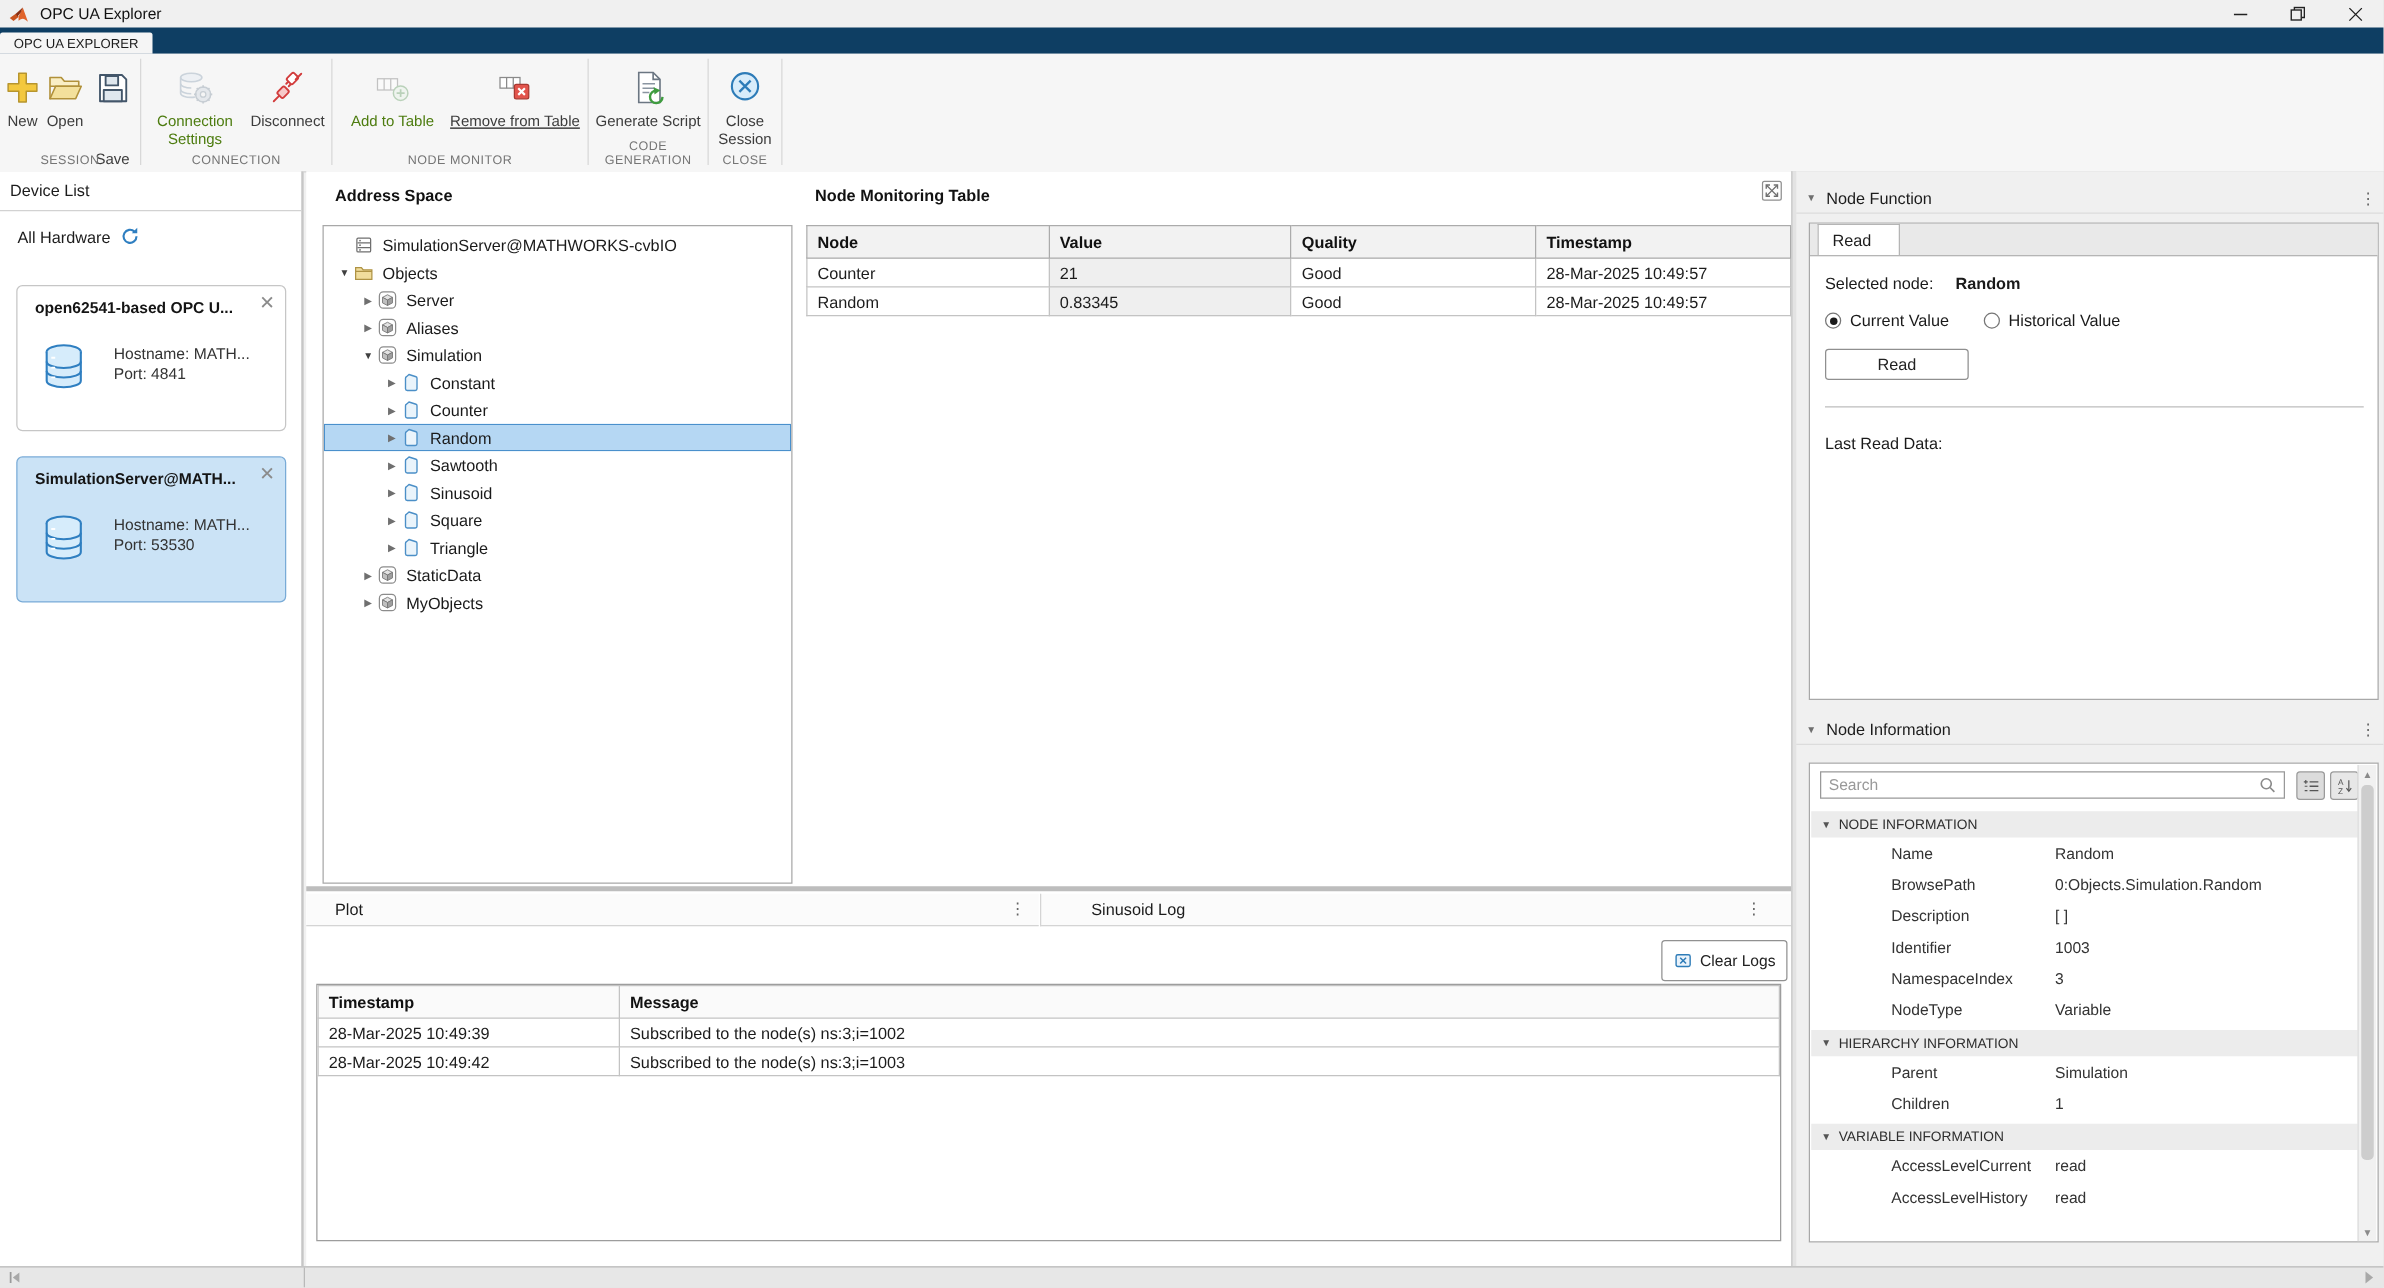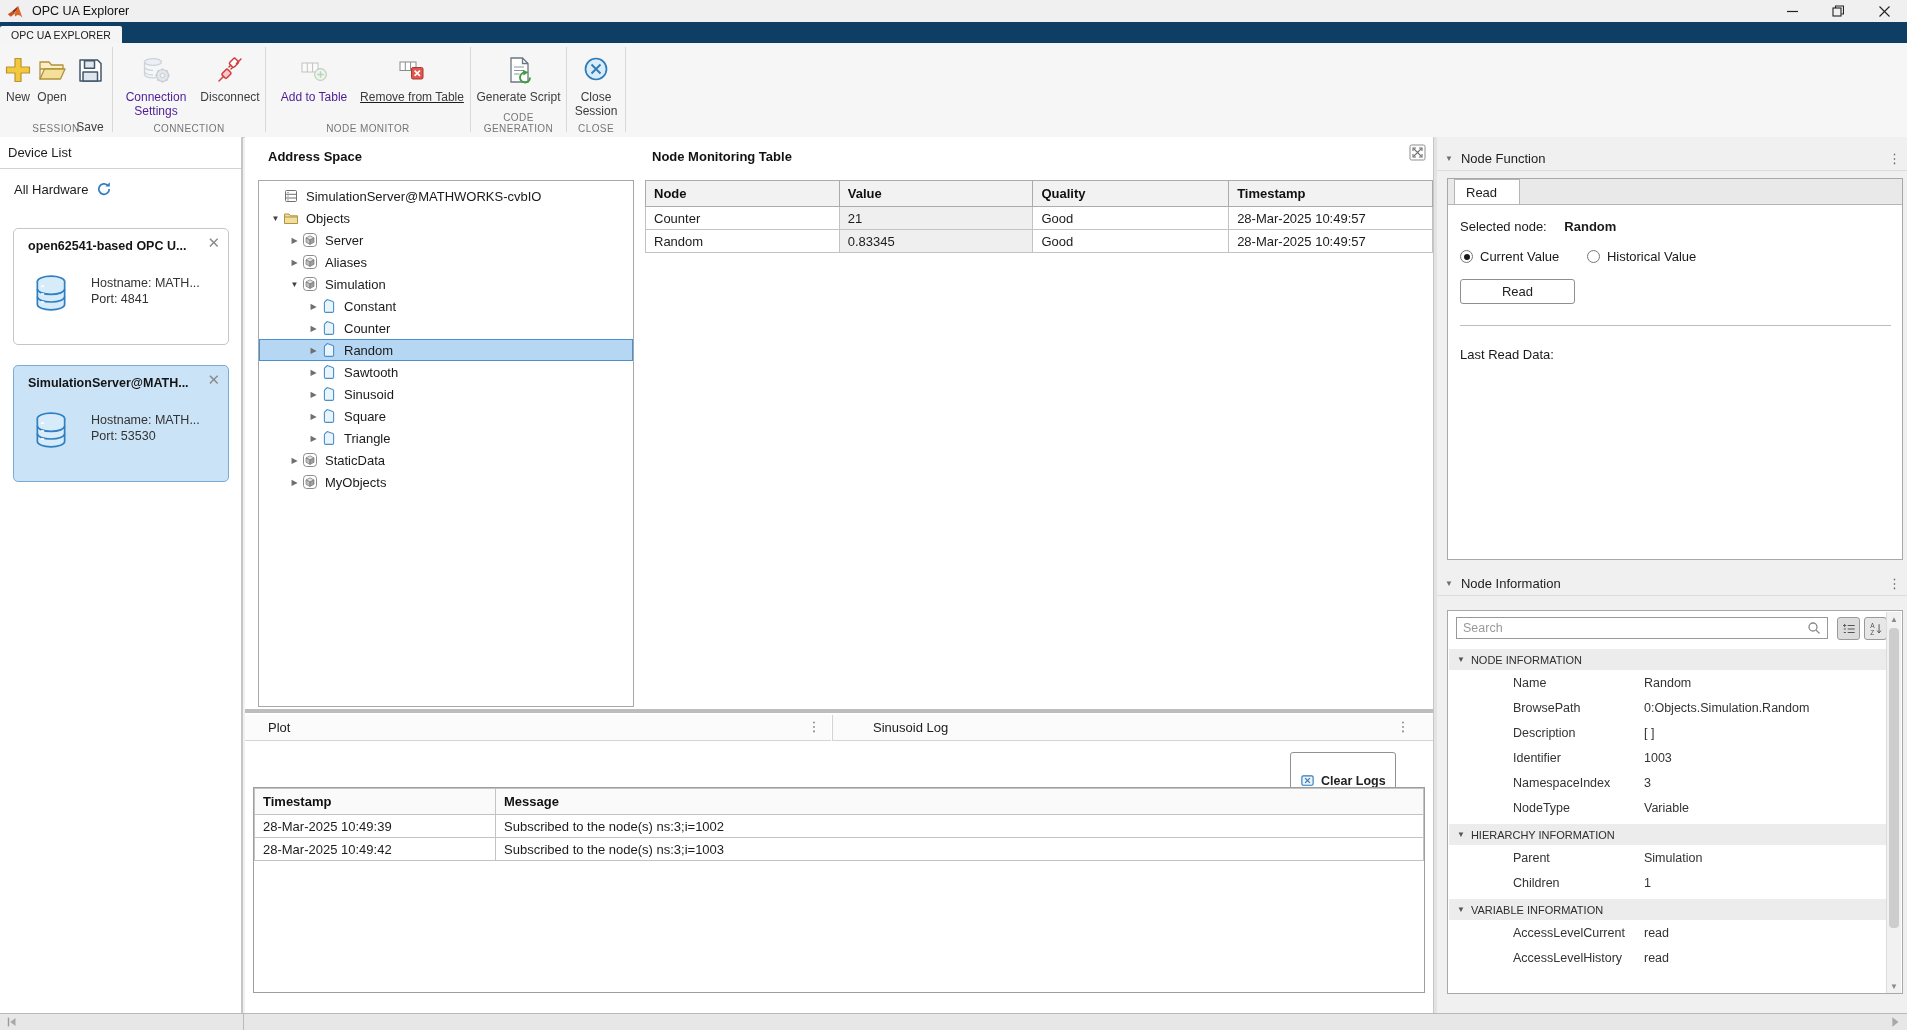--- a/index.html
+++ b/index.html
@@ -21,21 +21,21 @@
   
   #toolbar{position:absolute;left:0;top:43px;width:1907px;height:94px;background:#f6f6f6;
            border-bottom:1px solid #cfcfcf;padding-left:36px;}
   .tgroup{position:absolute;top:0;height:93px;}
   .tgroup .glabel{position:absolute;bottom:2px;left:0;right:0;text-align:center;font-size:10px;
                   color:#757575;letter-spacing:.4px;}
   .tdivider{position:absolute;top:4px;width:1px;height:85px;background:#d8d8d8;}
   .tbtn{position:absolute;top:5px;display:flex;flex-direction:column;align-items:center;}
   .tbtn .ticon{width:32px;height:32px;margin-top:6px;}
   .tbtn .tlabel{font-size:12px;color:#3c3c3c;text-align:center;line-height:1.2;margin-top:4px;}
-  .tbtn.disabled .tlabel{color:#4c1d95;}
+  .tbtn.disabled .tlabel{color:#4d7c0f;}
   
   #device-panel{position:absolute;left:0;top:137px;width:243px;height:876px;background:#ffffff;
                 border-right:2px solid #c6c6c6;box-sizing:border-box;}
   #device-panel .phead{height:31px;border-bottom:1px solid #d2d2d2;display:flex;align-items:center;
                        padding-left:8px;font-size:13px;color:#1c1c1c;}
   #center{position:absolute;left:245px;top:137px;width:1188px;height:876px;background:#ffffff;}
   #right-splitter{position:absolute;left:1433px;top:137px;width:4px;height:876px;background:#e3e3e3;
                   border-left:1px solid #c6c6c6;}
   #right-panel{position:absolute;left:1437px;top:137px;width:470px;height:876px;background:#f0f0f0;}
   
@@ -65,22 +65,22 @@
   table.grid{border-collapse:collapse;background:#fff;font-size:13px;}
   table.grid th{font-weight:bold;text-align:left;background:#f2f2f2;border:1px solid #ababab;
                 padding:4px 8px;height:17px;color:#111;}
   table.grid td{border:1px solid #c3c3c3;padding:3px 8px;height:16px;color:#1c1c1c;background:#fff;}
   table.grid td.shaded{background:#efefef;}
   
   #bottom-splitter{position:absolute;left:0px;top:572px;width:1188px;height:4px;background:#bdbdbd;}
   .subhead{position:absolute;top:578px;height:26px;background:#fbfbfb;border-bottom:1px solid #d4d4d4;
            box-sizing:border-box;display:flex;align-items:center;font-size:13px;color:#1c1c1c;}
   .kebab{position:absolute;top:4px;font-size:13px;color:#666;width:14px;text-align:center;}
-  #clear-logs{position:absolute;left:1045px;top:615px;height:23px;display:flex;align-items:center;
-              background:#fff;border:1px solid #919191;border-radius:3px;padding:16px 9px;font-size:12.5px;color:#222;font-weight:bold;}
+  #clear-logs{position:absolute;left:1084px;top:615px;height:23px;display:flex;align-items:center;
+              background:#fff;border:1px solid #919191;border-radius:3px;padding:4px 9px;font-size:12.5px;color:#222;}
   #clear-logs svg{margin-right:6px;}
   #log-box{position:absolute;left:8px;top:650px;width:1172px;height:206px;border:1px solid #9d9d9d;
            background:#fff;box-sizing:border-box;}
   #log-box table{width:100%;}
   #log-box th,#log-box td{border:1px solid #c3c3c3;}
   #log-box th{background:#fafafa;}
   
   .rp-head{position:relative;height:24px;display:flex;align-items:center;font-size:13px;color:#1c1c1c;
            padding-left:8px;border-bottom:1px solid #dcdcdc;}
   .rp-head .tri{font-size:8px;color:#6f6f6f;margin-right:8px;}

